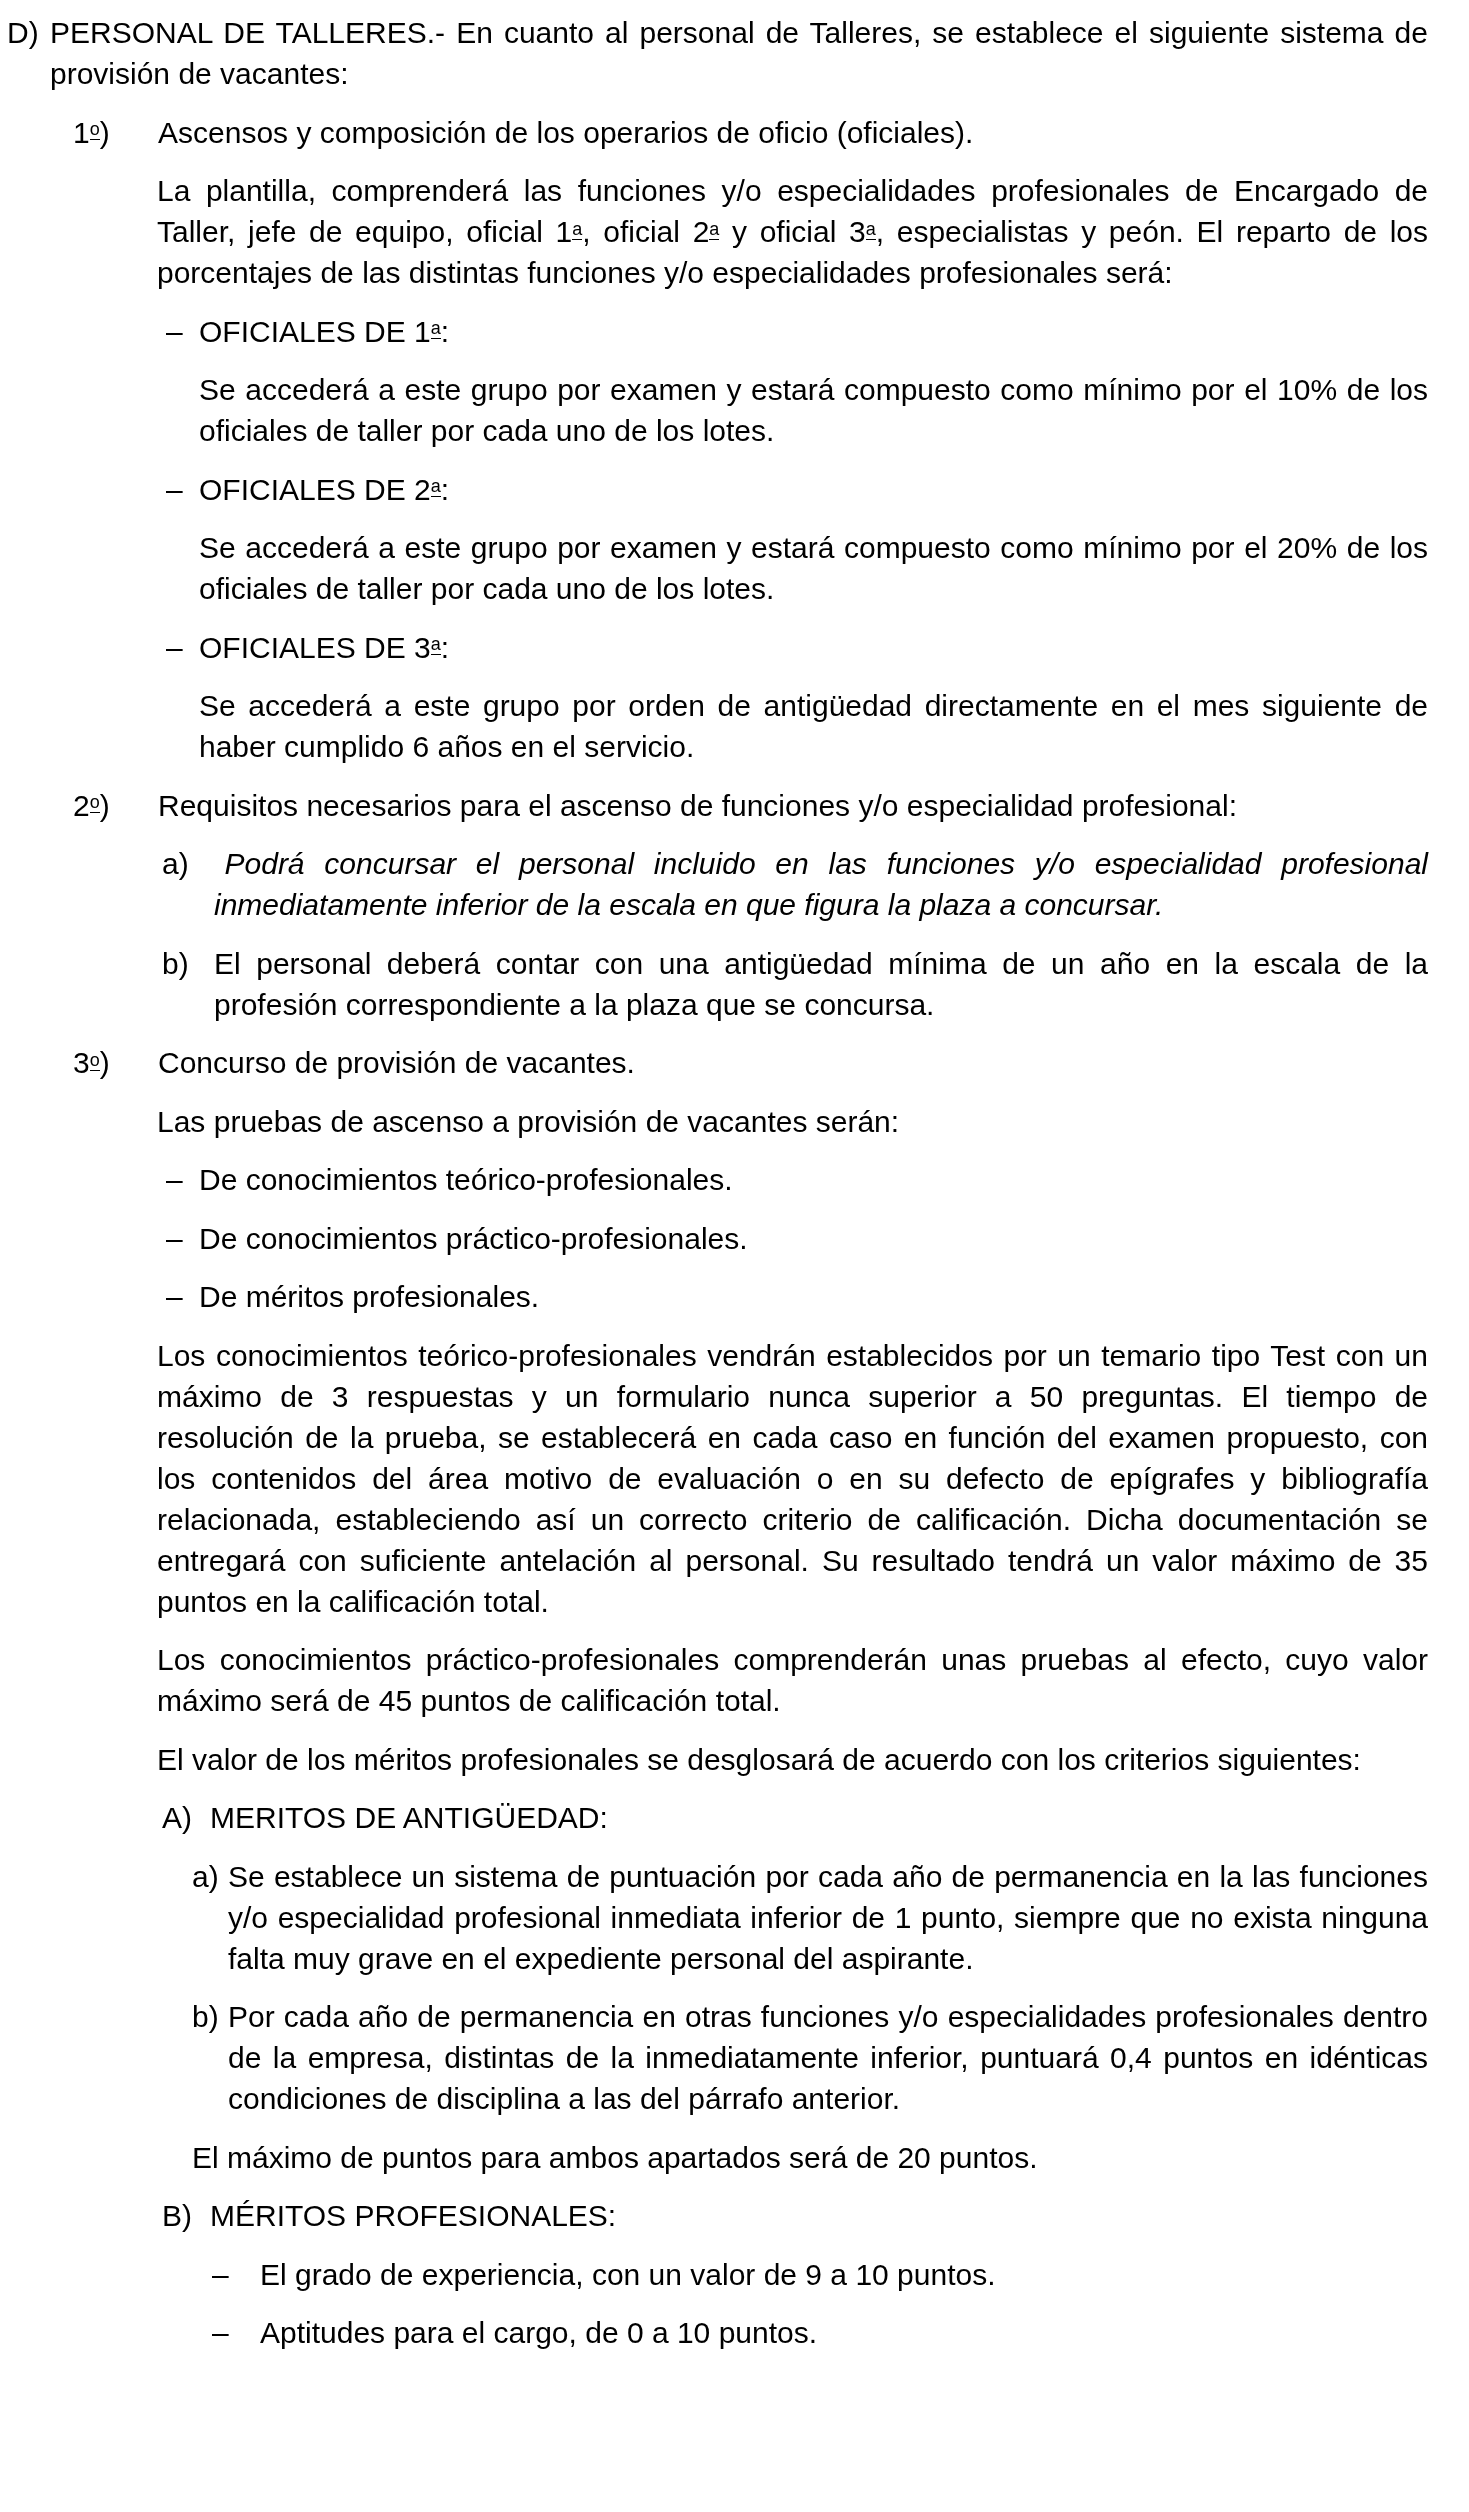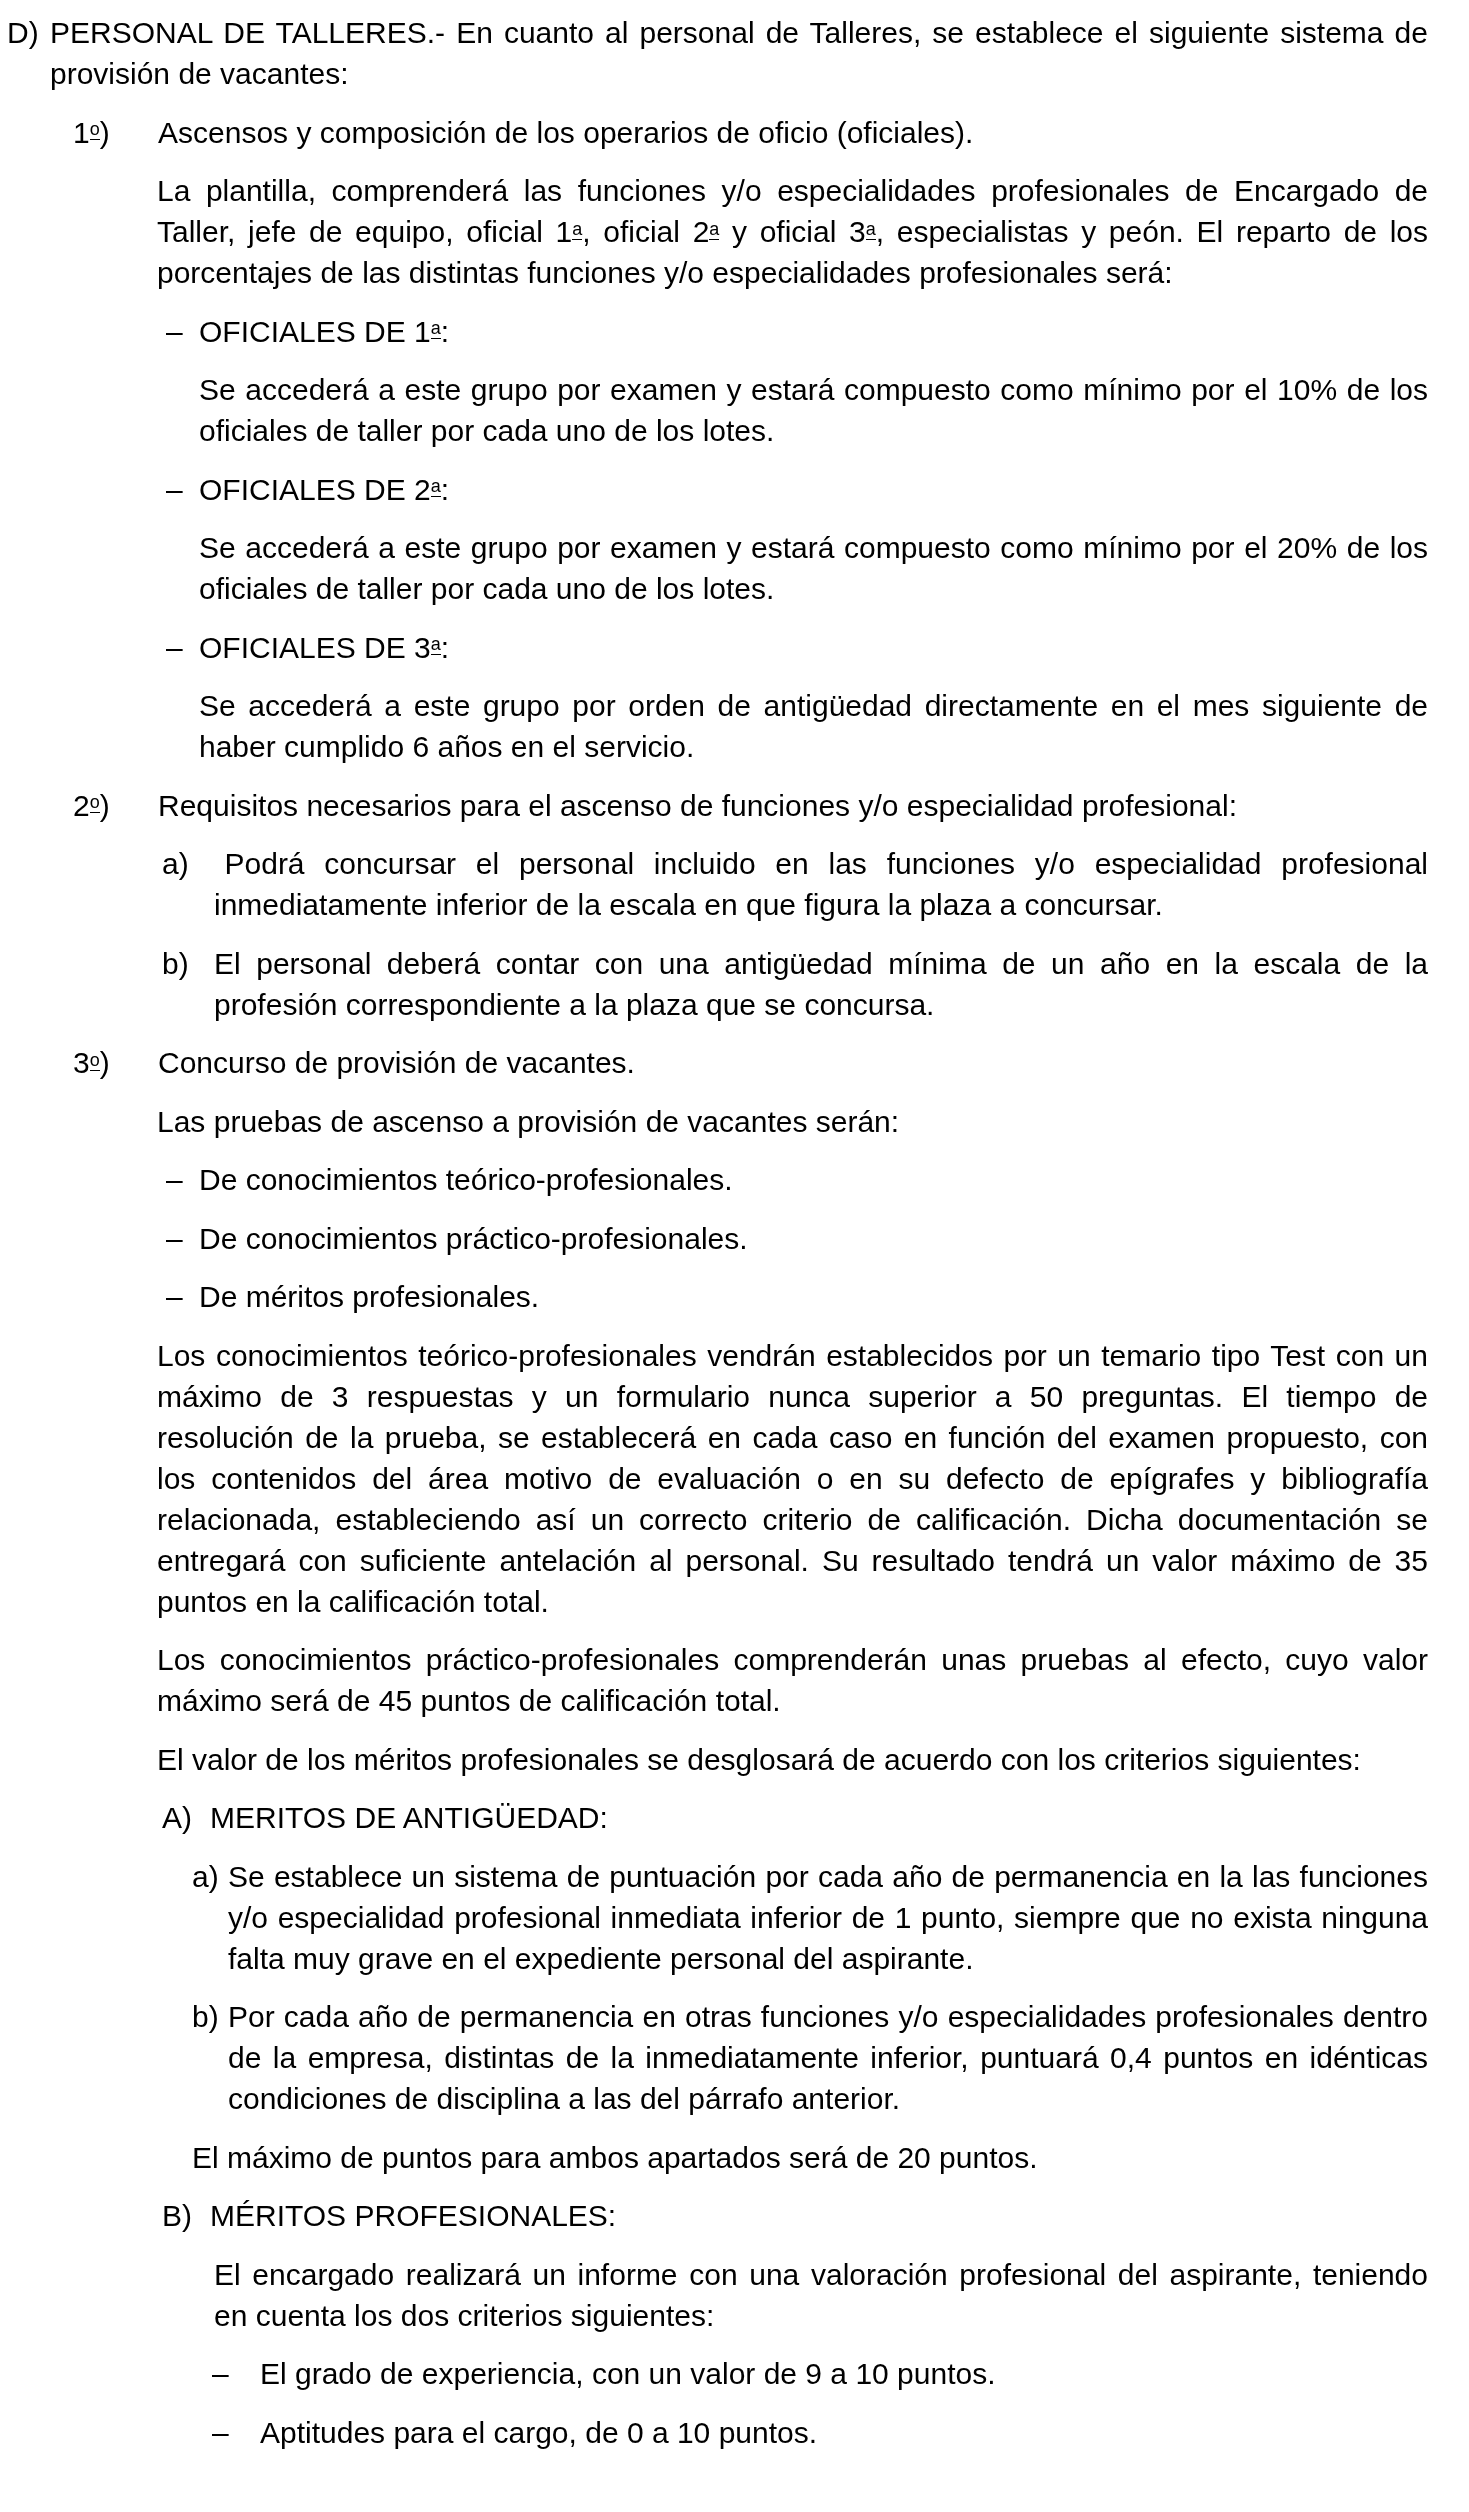--- a/index.html
+++ b/index.html
@@ -26,21 +26,21 @@
   .ml-l2   { margin-left: 150px; }
   .ml-dash { margin-left: 159px; }  .w-dash { width: 33px; }
   .ml-l3   { margin-left: 192px; }
   .ml-ab   { margin-left: 155px; }  .w-ab   { width: 52px; }
   .ml-mer  { margin-left: 155px; }  .w-mer  { width: 48px; }
   .ml-aab  { margin-left: 185px; }  .w-aab  { width: 36px; }
   .ml-max  { margin-left: 185px; }
   .ml-enc  { margin-left: 207px; }
   .ml-crit { margin-left: 205px; }  .w-crit { width: 48px; }
   .w-d     { width: 43px; }
-  .ind     { text-indent: 10.5px; }
+  .ind     { text-indent: 10.5px; font-style: italic; }
 
   
   .ord { font-size: 60%; line-height: 1; vertical-align: 0.42em; border-bottom: 1.7px solid #000; }
 </style>
 </head>
 <body>
 
 <div class="page">
 
   <div class="row">
@@ -127,21 +127,20 @@
     <div class="body just">Por cada año de permanencia en otras funciones y/o especialidades profesionales dentro de la empresa, distintas de la inmediatamente inferior, puntuará 0,4 puntos en idénticas condiciones de disciplina a las del párrafo anterior.</div>
   </div>
 
   <div class="para ml-max">El máximo de puntos para ambos apartados será de 20 puntos.</div>
 
   <div class="row ml-mer">
     <div class="lbl w-mer">B)</div>
     <div class="body">MÉRITOS PROFESIONALES:</div>
   </div>
 
-  <div class="para ml-enc just">El encargado realizará un informe con una valoración profesional del aspirante, teniendo en cuenta los dos criterios siguientes:</div>
 
   <div class="row ml-crit">
     <div class="lbl w-crit">–</div>
     <div class="body">El grado de experiencia, con un valor de 9 a 10 puntos.</div>
   </div>
 
   <div class="row ml-crit">
     <div class="lbl w-crit">–</div>
     <div class="body">Aptitudes para el cargo, de 0 a 10 puntos.</div>
   </div>

